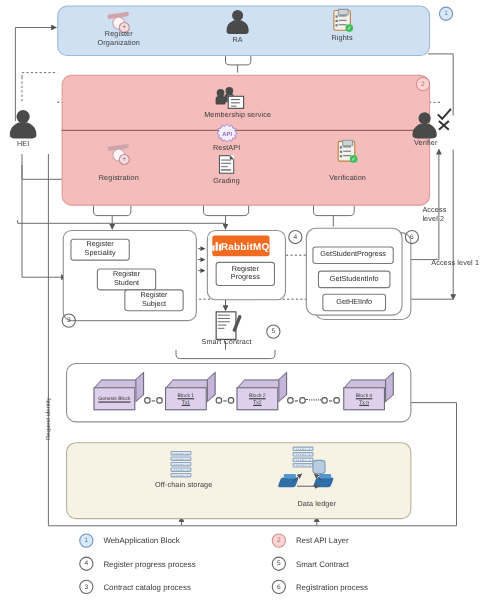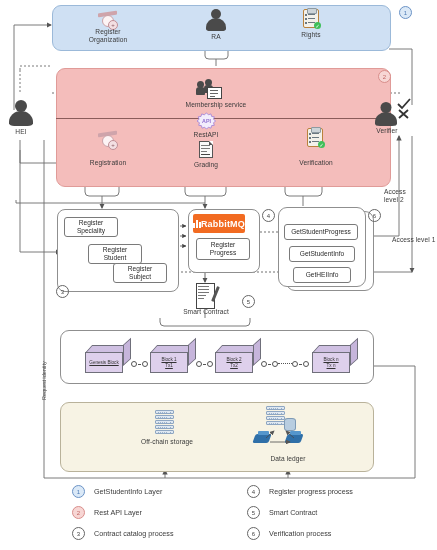--- a/index.html
+++ b/index.html
@@ -495,37 +495,37 @@
           <path d="M36,10 L28,3"></path>
           <path d="M12,14 L32,14"></path>
       </g>
     </svg>
   </div>
   <div class="abs lbl" style="left:258px;top:455px;width:60px;">Data ledger</div>
 
   <div id="legend">
     <div class="lgitem">
       <span class="num b">1</span>
-      <span class="txt">GetStudentInfo Layer</span>
+      <span class="txt">WebApplication Block</span>
+    </div>
+    <div class="lgitem">
+      <span class="num r">2</span>
+      <span class="txt">Rest API Layer</span>
     </div>
     <div class="lgitem">
       <span class="num">4</span>
       <span class="txt">Register progress process</span>
     </div>
     <div class="lgitem">
-      <span class="num r">2</span>
-      <span class="txt">Rest API Layer</span>
-    </div>
-    <div class="lgitem">
       <span class="num">5</span>
       <span class="txt">Smart Contract</span>
     </div>
     <div class="lgitem">
       <span class="num">3</span>
       <span class="txt">Contract catalog process</span>
     </div>
     <div class="lgitem">
       <span class="num">6</span>
-      <span class="txt">Verification process</span>
+      <span class="txt">Registration process</span>
     </div>
   </div>
 
 </div>
 
 </body></html>

